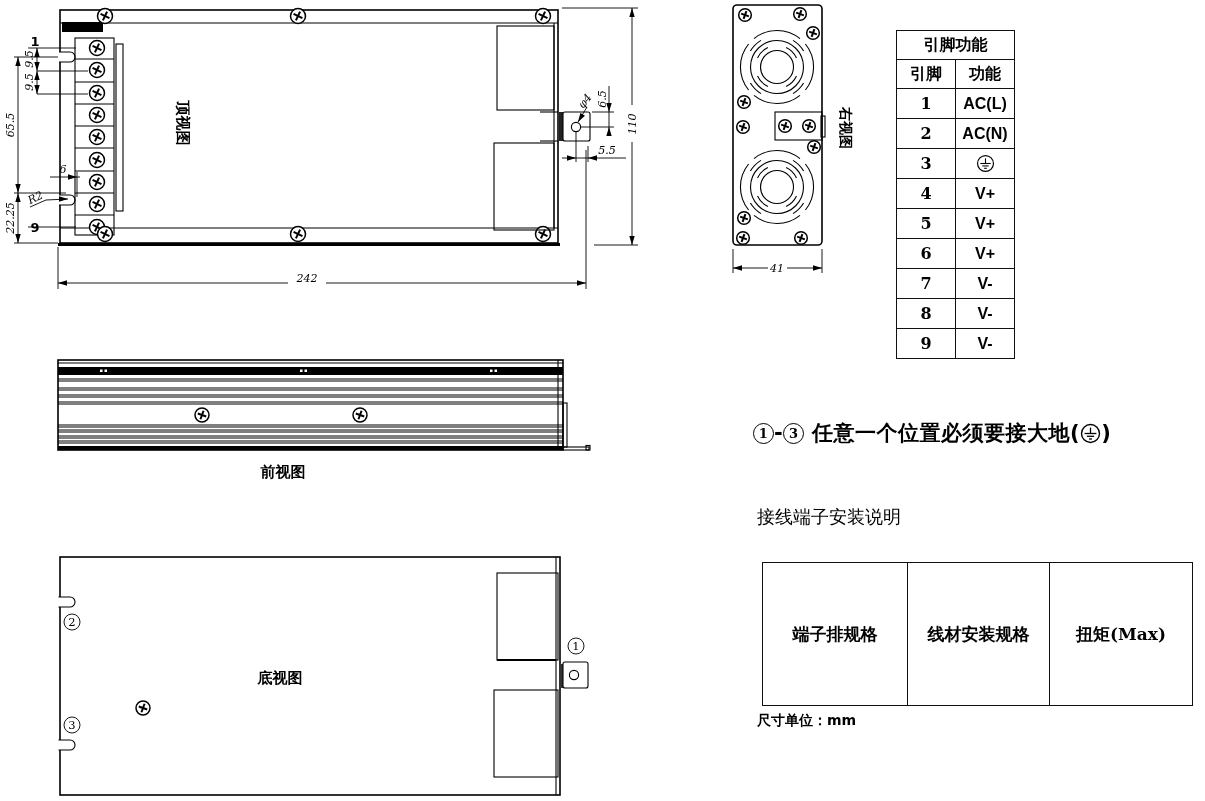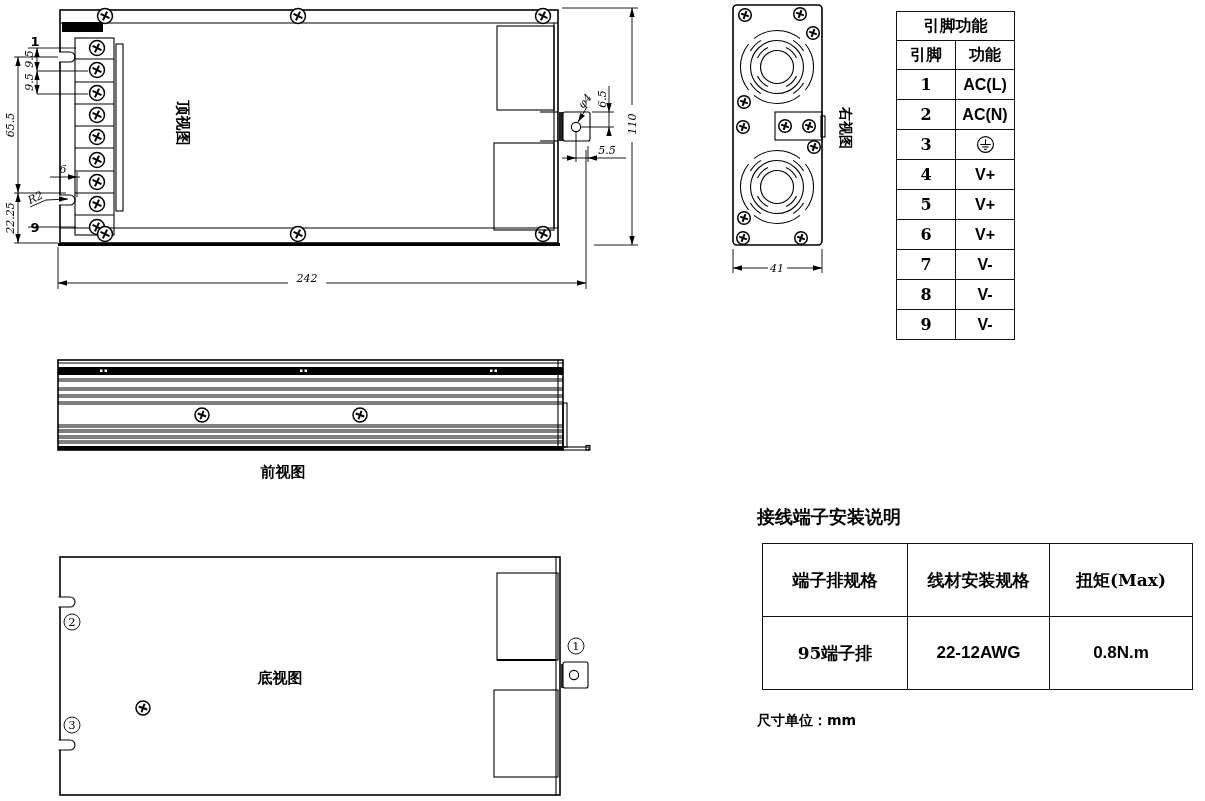--- a/index.html
+++ b/index.html
@@ -10,34 +10,34 @@
   .ol{fill:none;stroke:#000;stroke-width:1.6;}
   .ln{fill:none;stroke:#000;stroke-width:1.1;}
   .dl{fill:none;stroke:#000;stroke-width:0.9;}
   .scb{fill:#fff;stroke:#000;stroke-width:1.5;}
   .scx{stroke:#000;stroke-width:2;}
   text{fill:#000;}
   .dim{font-family:"DejaVu Serif",serif;font-style:italic;font-size:11px;}
   .cjk{font-family:"DejaVu Sans",sans-serif;font-weight:bold;}
   
   .abs{position:absolute;}
-  table{border-collapse:collapse;table-layout:fixed;}
+  table{border-collapse:collapse;table-layout:fixed;margin-top:19px;}
   td{border:1.6px solid #111;text-align:center;vertical-align:middle;padding:0;
      font-family:"DejaVu Serif","DejaVu Sans",serif;font-weight:600;}
   #pin-table{left:896px;top:11px;width:119px;}
   #pin-table td{height:29px;font-size:16px;}
   #pin-table tr.hd td{height:28px;}
   #pin-table td.c1{width:58px;}
   #pin-table td.c2{width:61px;}
   .mono{font-family:Liberation Sans, sans-serif;font-weight:600;}
   #ground-note{left:753px;top:419px;font-size:21px;font-weight:600;letter-spacing:.5px;white-space:nowrap;}
   .circled{display:inline-flex;align-items:center;justify-content:center;width:19px;height:19px;
            border:1.4px solid #000;border-radius:50%;font-size:13px;font-weight:600;
            position:relative;top:-2px;font-family:"DejaVu Serif",serif;}
-  #terminal-title{left:757px;top:505px;font-size:18px;font-weight:bold;}
+  #terminal-title{left:757px;top:505px;font-size:18px;font-weight:normal;}
   #terminal-table{left:762px;top:543px;width:427px;height:144px;border-radius:10px;}
   #terminal-table td{height:72px;font-size:17px;}
   #terminal-table td.tc1{width:144px;}
   #terminal-table td.tc2{width:141px;}
   #terminal-table td.tc3{width:142px;}
   .note-line{font-size:14px;font-weight:600;}
   .earth{vertical-align:-4px;}
 </style>
 </head>
 <body>
@@ -415,33 +415,37 @@
       <td class="c1">8</td>
       <td class="c2 mono">V-</td>
         </tr>
     <tr>
       <td class="c1">9</td>
       <td class="c2 mono">V-</td>
         </tr>
   </tbody>
     </table>
 
+  <div id="ground-note" class="abs">
+    <span class="circled">1</span><span>-</span><span class="circled">3</span><span> 任意一个位置必须要接大地(</span><svg class="earth" width="21" height="21" viewBox="0 0 21 21" style="position:static">
+        <circle cx="10.5" cy="10.5" r="9" fill="none" stroke="#000" stroke-width="1.4"></circle>
+        <line x1="10.5" y1="4.6" x2="10.5" y2="10.5" stroke="#000" stroke-width="1.3"></line>
+        <line x1="4.6" y1="10.5" x2="16.4" y2="10.5" stroke="#000" stroke-width="1.3"></line>
+        <line x1="6.9" y1="13.3" x2="14.1" y2="13.3" stroke="#000" stroke-width="1.3"></line>
+        <line x1="9" y1="16" x2="12" y2="16" stroke="#000" stroke-width="1.3"></line>
+      </svg><span>)</span>
+  </div>
 
   <div id="terminal-title" class="abs">接线端子安装说明</div>
 
   <table id="terminal-table" class="abs">
     <tbody>
         <tr>
       <td class="tc1">端子排规格</td>
       <td class="tc2">线材安装规格</td>
       <td class="tc3">扭矩(Max)</td>
     </tr>
-    <tr>
-      <td class="tc1">95端子排</td>
-      <td class="tc2 mono">22-12AWG</td>
-      <td class="tc3 mono">0.8N.m</td>
-    </tr>
   </tbody>
     </table>
 
   <div class="abs note-line" style="left:757px;top:712px">尺寸单位：mm</div>
 
 </div>
 
 </body></html>

